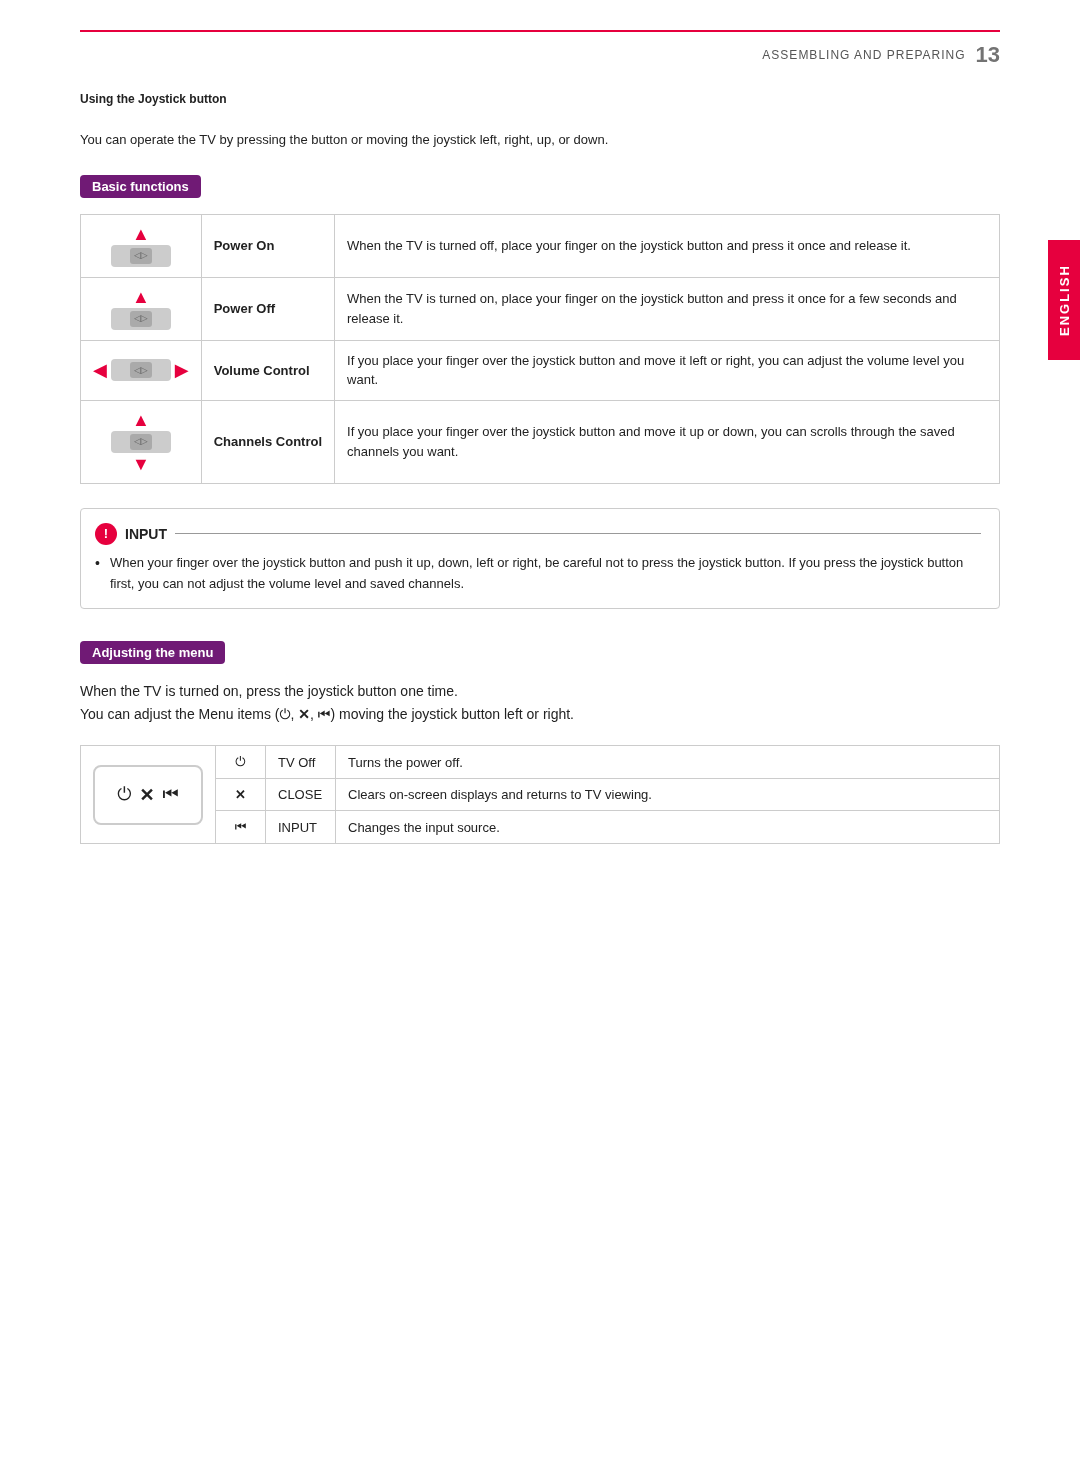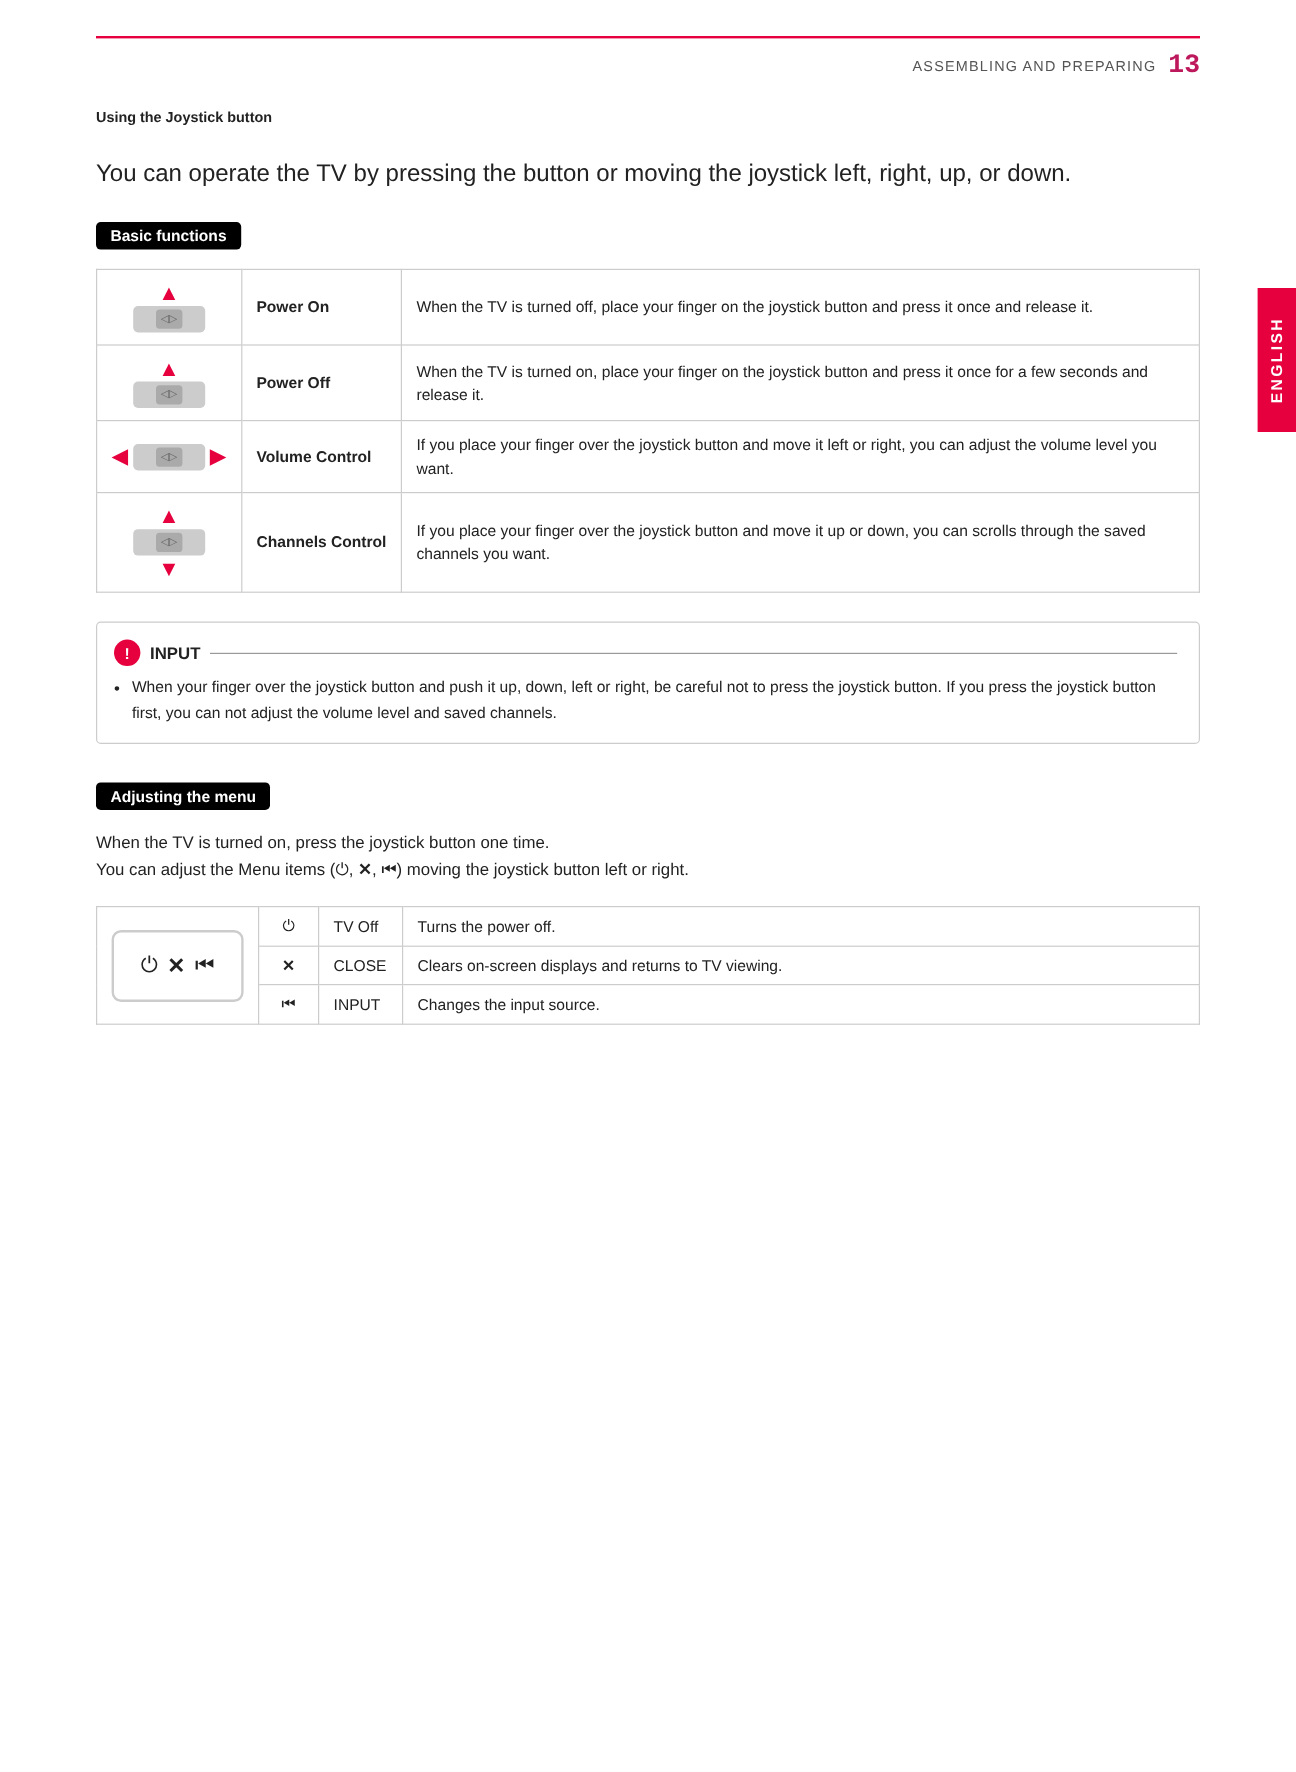--- a/index.html
+++ b/index.html
@@ -61,42 +61,41 @@
       font-size: 12px;
       color: #555;
       letter-spacing: 1px;
       text-transform: uppercase;
       margin-right: 10px;
     }
 
     .page-number {
       font-size: 22px;
       font-weight: bold;
-      color: #be185d;
-      font-family: Liberation Mono, monospace;
+      color: #737373;
     }
 
     
     .section-title {
       font-size: 12px;
       font-weight: bold;
       margin-bottom: 16px;
     }
 
     .section-intro {
-      font-size: 20px;
+      font-size: 13px;
       margin-bottom: 24px;
       line-height: 1.6;
       margin-top: 24px;
     }
 
     
     .badge-label {
       display: inline-block;
-      background: #000000;
+      background: #701a75;
       color: white;
       font-size: 13px;
       font-weight: bold;
       padding: 4px 12px;
       border-radius: 4px;
       margin-bottom: 16px;
     }
 
     
     .functions-table {

